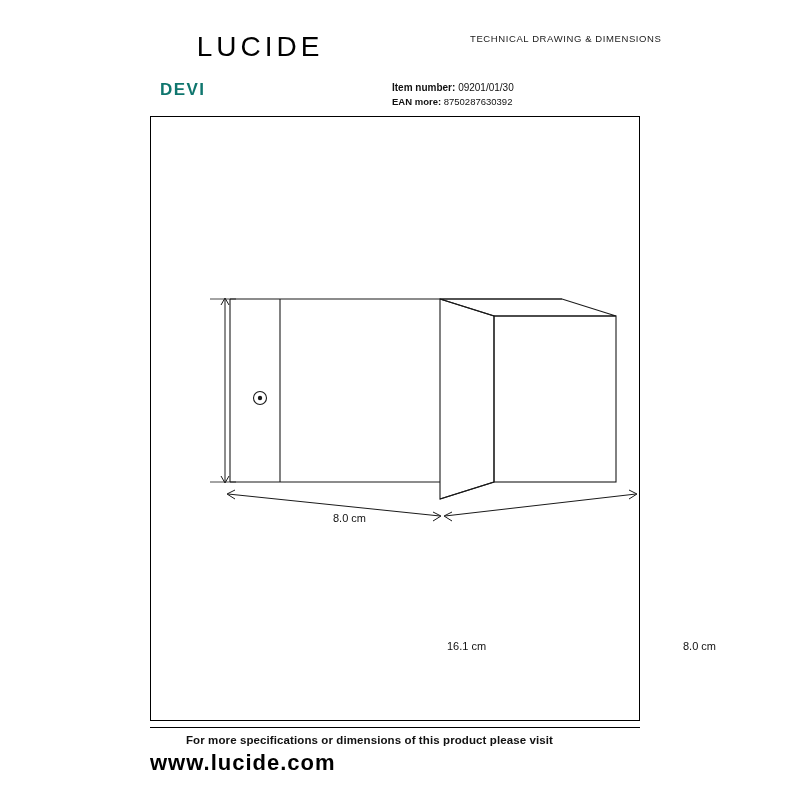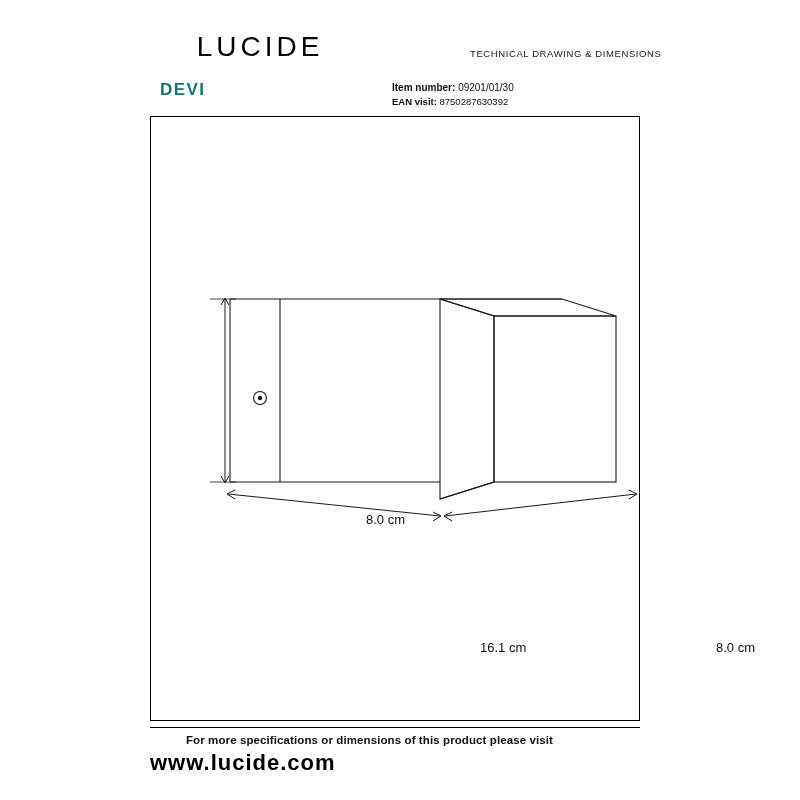--- a/index.html
+++ b/index.html
@@ -73,21 +73,20 @@
   }
 
   .header-right {
     position: absolute;
     left: 470px;
     top: 33px;
     font-size: 9.5px;
     letter-spacing: 0.6px;
     color: #1a1a1a;
     font-weight: 400;
-    margin-top: 15px;
   }
 
   .product-name {
     position: absolute;
     left: 160px;
     top: 80px;
     font-size: 17px;
     font-weight: bold;
     letter-spacing: 1.4px;
     color: #0f766e;
@@ -152,24 +151,23 @@
   
   .drawing {
     position: absolute;
     left: 150px;
     top: 116px;
     width: 490px;
     height: 605px;
   }
   .dim-label {
     position: absolute;
-    font-size: 13px;
+    font-size: 11px;
     color: #111;
     white-space: nowrap;
-    margin-left: 33px;
   }
   .dim-height { left: 183px; top: 396px; }
   .dim-width  { left: 297px; top: 524px; }
   .dim-depth  { left: 533px; top: 524px; }
 </style>
 </head>
 <body>
 
 <div class="sheet">
 
@@ -182,21 +180,21 @@
 
   <div class="header-right">TECHNICAL DRAWING &amp; DIMENSIONS</div>
 
   <div class="product-name">DEVI</div>
 
   <div class="item-line">
     <span class="meta-label">Item number:</span>
     <span>09201/01/30</span>
   </div>
   <div class="ean-line">
-    <span class="meta-label">EAN visit:</span>
+    <span class="meta-label">EAN more:</span>
     <span>8750287630392</span>
   </div>
 
   <div class="frame"></div>
 
   <div class="drawing">
     <svg width="490" height="605" viewBox="0 0 490 605">
       <g fill="none" stroke="#1a1a1a" stroke-width="1.1" stroke-linejoin="miter" stroke-linecap="butt">
 
         <polyline points="80,183 80,366"></polyline>

